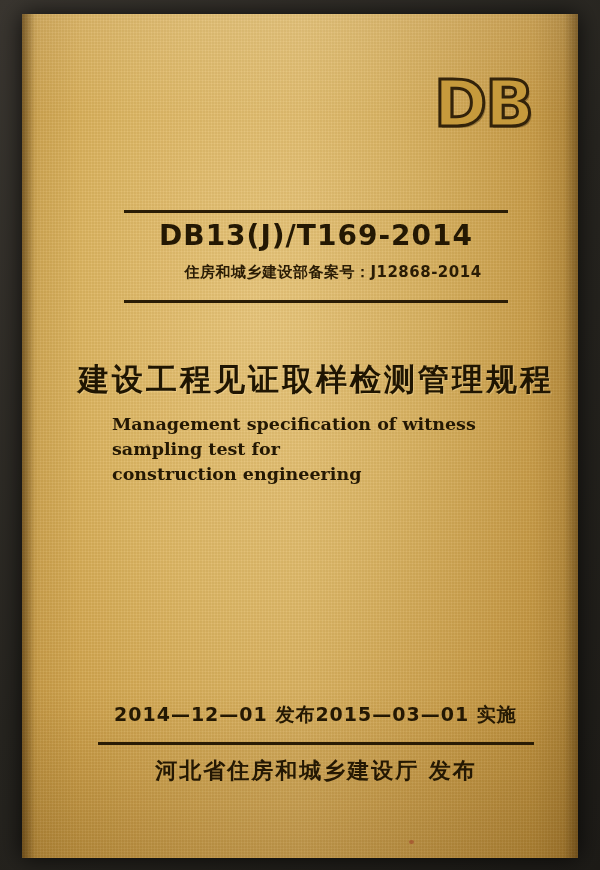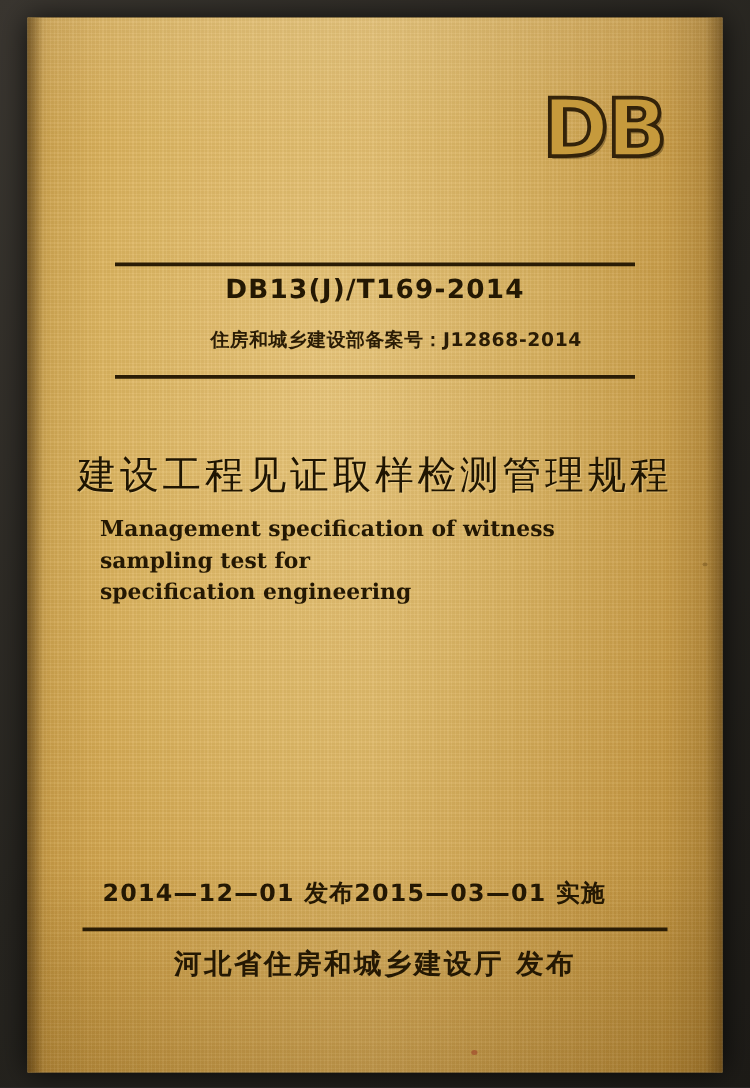--- a/index.html
+++ b/index.html
@@ -53,20 +53,21 @@
     background:
       linear-gradient(180deg, rgba(255,255,255,0.10) 0%, rgba(255,255,255,0.00) 12%, rgba(0,0,0,0.00) 80%, rgba(80,50,10,0.16) 100%);
     pointer-events: none;
   }
 
   .inner {
     position: absolute;
     inset: 0;
     z-index: 3;
     color: #2b1d08;
+    margin-left: 32px;
   }
 
   
   .db-logo {
     position: absolute;
     right: 46px;
     top: 58px;
     font-family: "DejaVu Sans", sans-serif;
     font-weight: bold;
     font-size: 64px;
@@ -99,21 +100,21 @@
   }
   .rule.top { top: 196px; }
   .rule.bottom { top: 286px; }
 
   .std-code {
     position: absolute;
     left: 0; right: 0;
     top: 205px;
     text-align: center;
     font-family: "DejaVu Sans", sans-serif;
-    font-size: 21px;
+    font-size: 28px;
     font-weight: bold;
     letter-spacing: 1px;
     color: #241803;
   }
 
   .record-no {
     position: absolute;
     left: 0; right: 0;
     top: 249px;
     text-align: center;
@@ -126,21 +127,21 @@
   }
 
   
   .main-title {
     position: absolute;
     left: 0; right: 0;
     top: 345px;
     text-align: center;
     font-family: "DejaVu Sans", sans-serif;
     font-size: 31px;
-    font-weight: normal;
+    font-weight: bold;
     letter-spacing: 3px;
     color: #1f1502;
     text-shadow: 1px 1px 0 rgba(255,230,170,0.35);
   }
 
   .sub-title {
     position: absolute;
     left: 58px;
     right: 58px;
     top: 398px;
@@ -223,21 +224,21 @@
       <div class="std-code">DB13(J)/T169-2014</div>
 
       <div class="record-no">住房和城乡建设部备案号：J12868-2014</div>
 
       <div class="rule bottom"></div>
 
       <div class="main-title">建设工程见证取样检测管理规程</div>
 
       <div class="sub-title">
         <span>Management specification of witness sampling test for</span><br>
-        <span>specification engineering</span>
+        <span>construction engineering</span>
       </div>
 
       <div class="dates">
         <span>2014—12—01 发布</span>
         <span>2015—03—01 实施</span>
       </div>
 
       <div class="rule bottom2"></div>
 
       <div class="publisher">河北省住房和城乡建设厅  发布</div>

